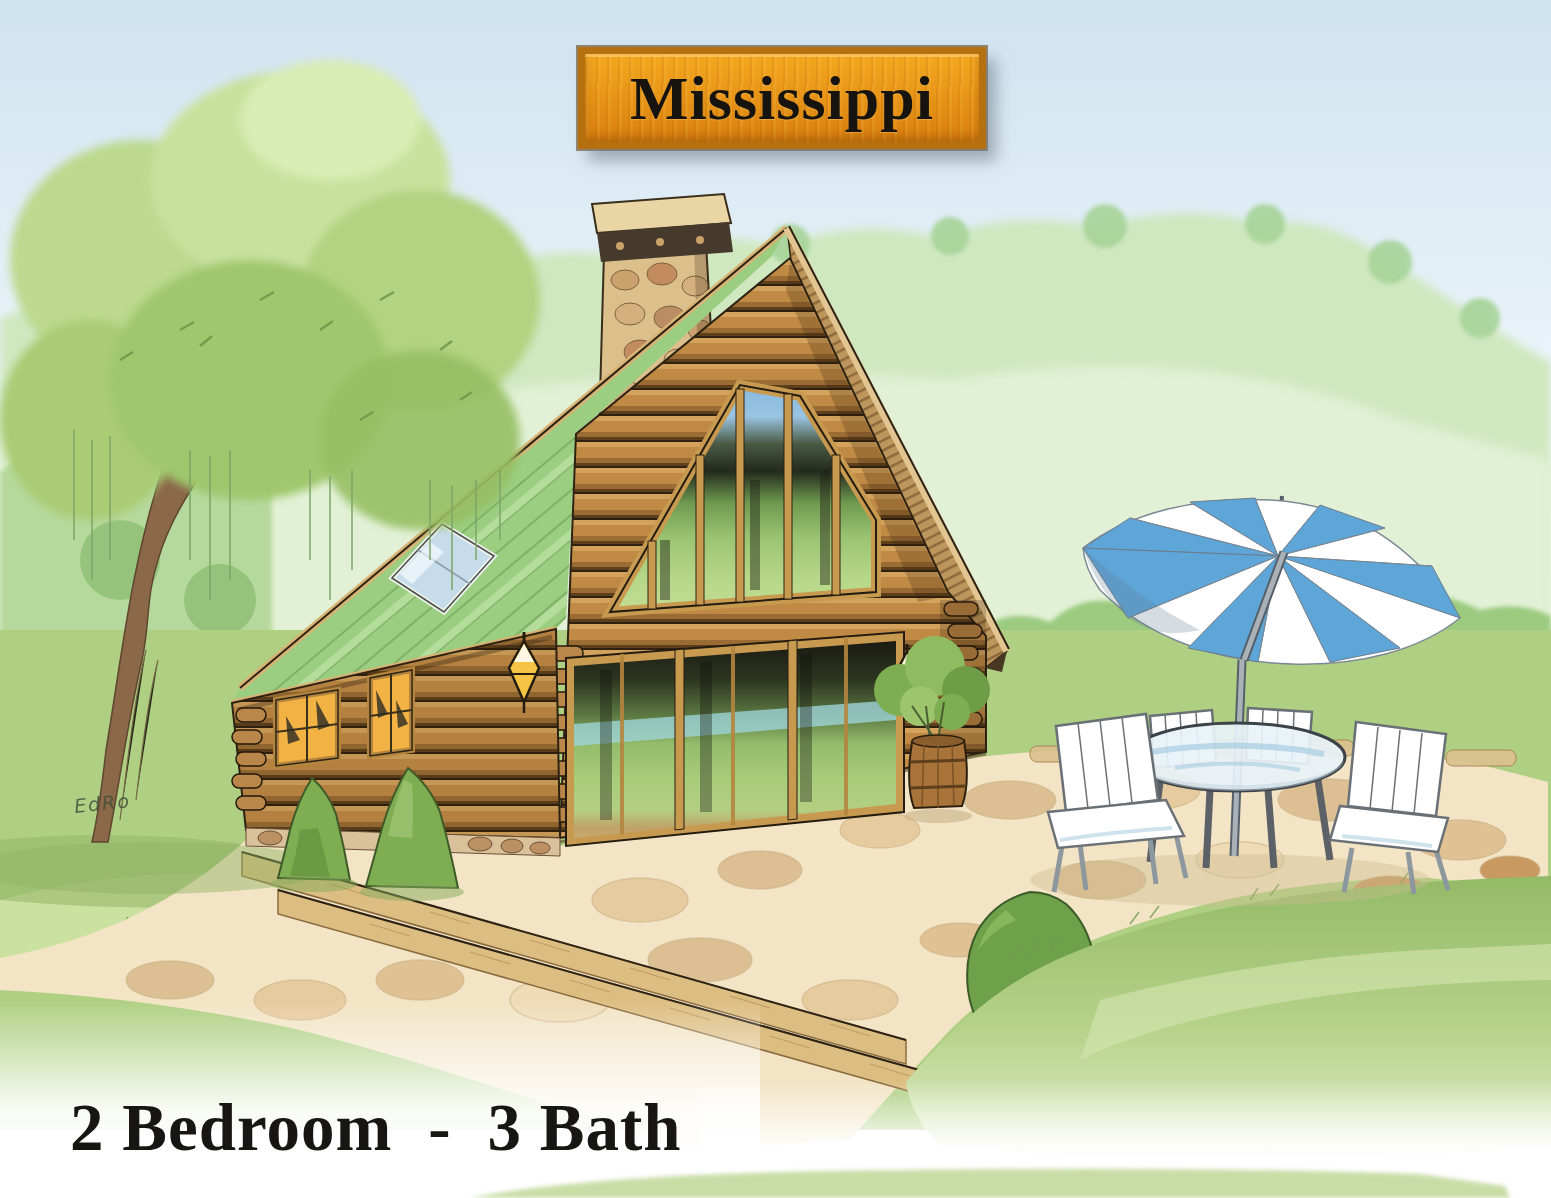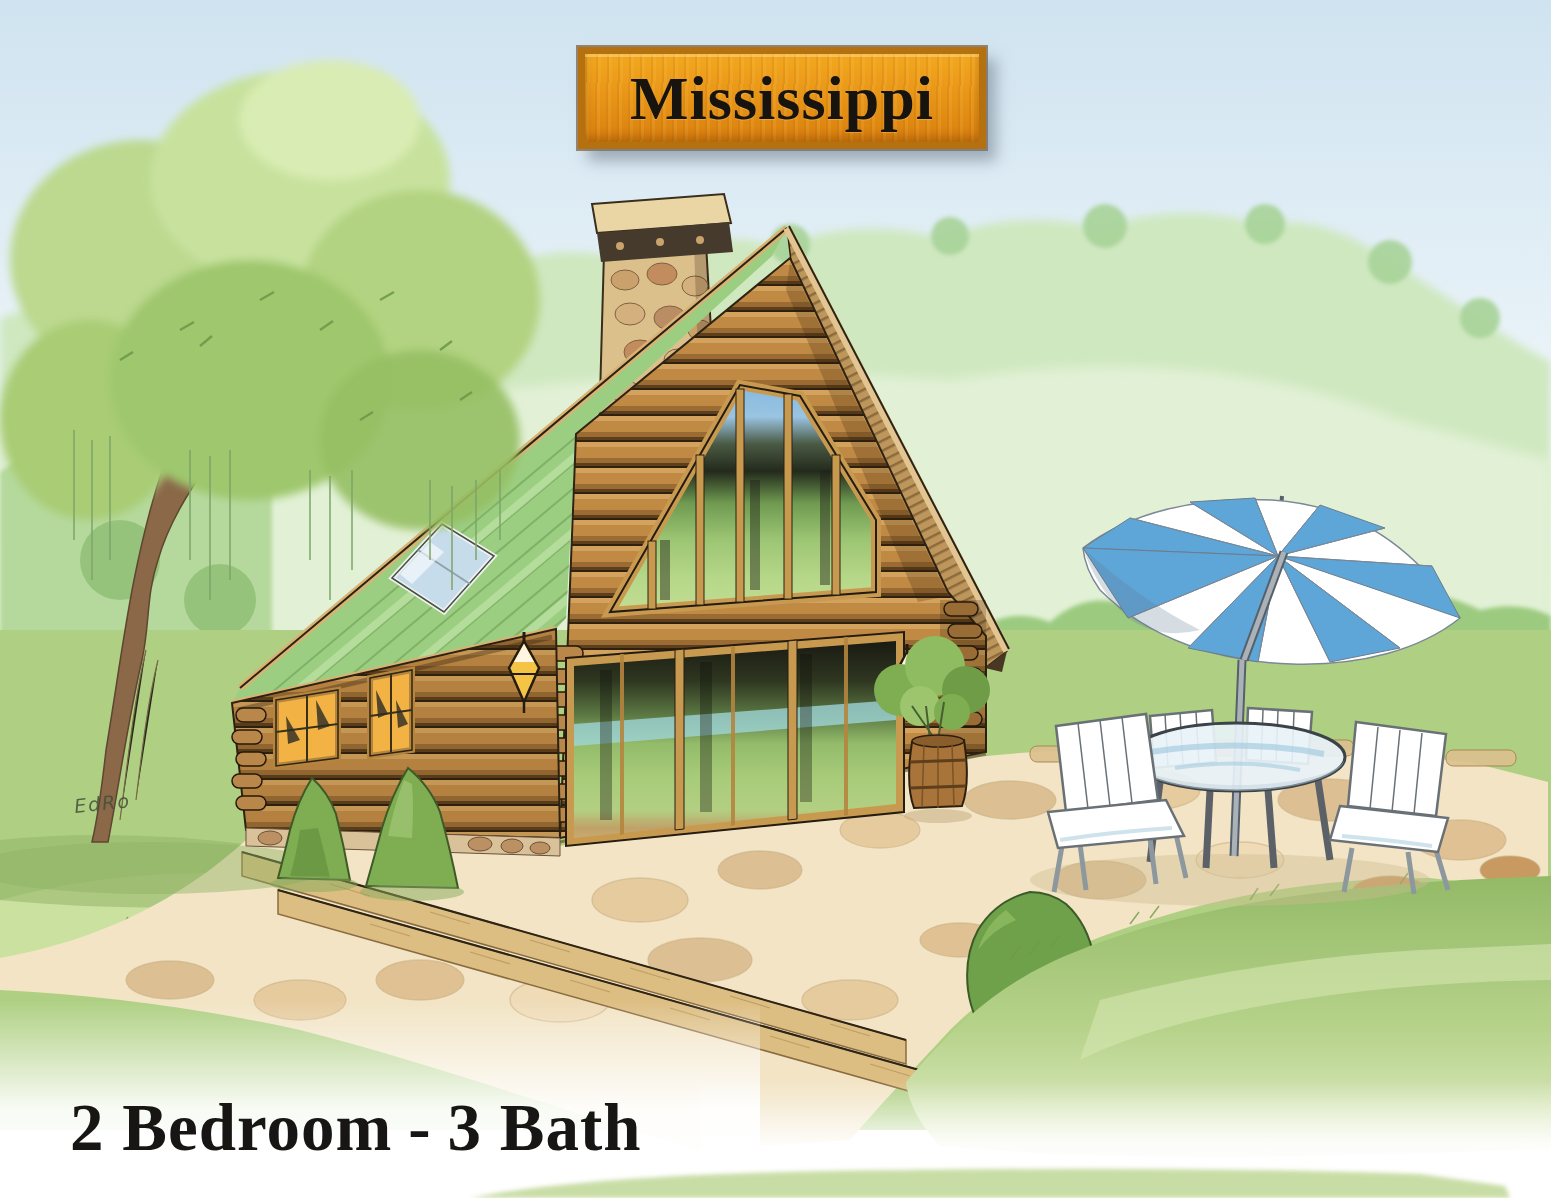--- a/index.html
+++ b/index.html
@@ -14,21 +14,21 @@
       linear-gradient(180deg,#f3a81f 0%, var(--plate-orange,#E79417) 50%, #d87f0e 100%);
     border:7px solid var(--plate-border,#B5710F);
     box-shadow: 10px 12px 14px rgba(108,120,134,.55), 0 0 0 2px rgba(92,52,6,.55),
                 inset 0 3px 0 rgba(255,228,150,.45), inset 0 -5px 10px rgba(118,60,0,.38);
   }
   .title-plate span{
     font-weight:bold;font-size:62px;line-height:1;color:#171410;
     text-shadow:0 1px 0 rgba(255,210,120,.35);letter-spacing:1px;
   }
   .caption{
-    position:absolute;left:70px;top:1094px;display:flex;gap:16px;align-items:baseline;
+    position:absolute;left:70px;top:1094px;display:flex;gap:36px;align-items:baseline;
     font-weight:bold;font-size:67px;color:var(--text-ink,#171614);line-height:1;letter-spacing:1px;justify-content:flex-end;
   }
   .signature{
     position:absolute;left:74px;top:792px;
     font-family:"DejaVu Sans",sans-serif;font-style:italic;font-size:19px;
     color:#44503a;opacity:.85;transform:rotate(-6deg);letter-spacing:2px;
   }
 </style>
 </head>
 <body>

